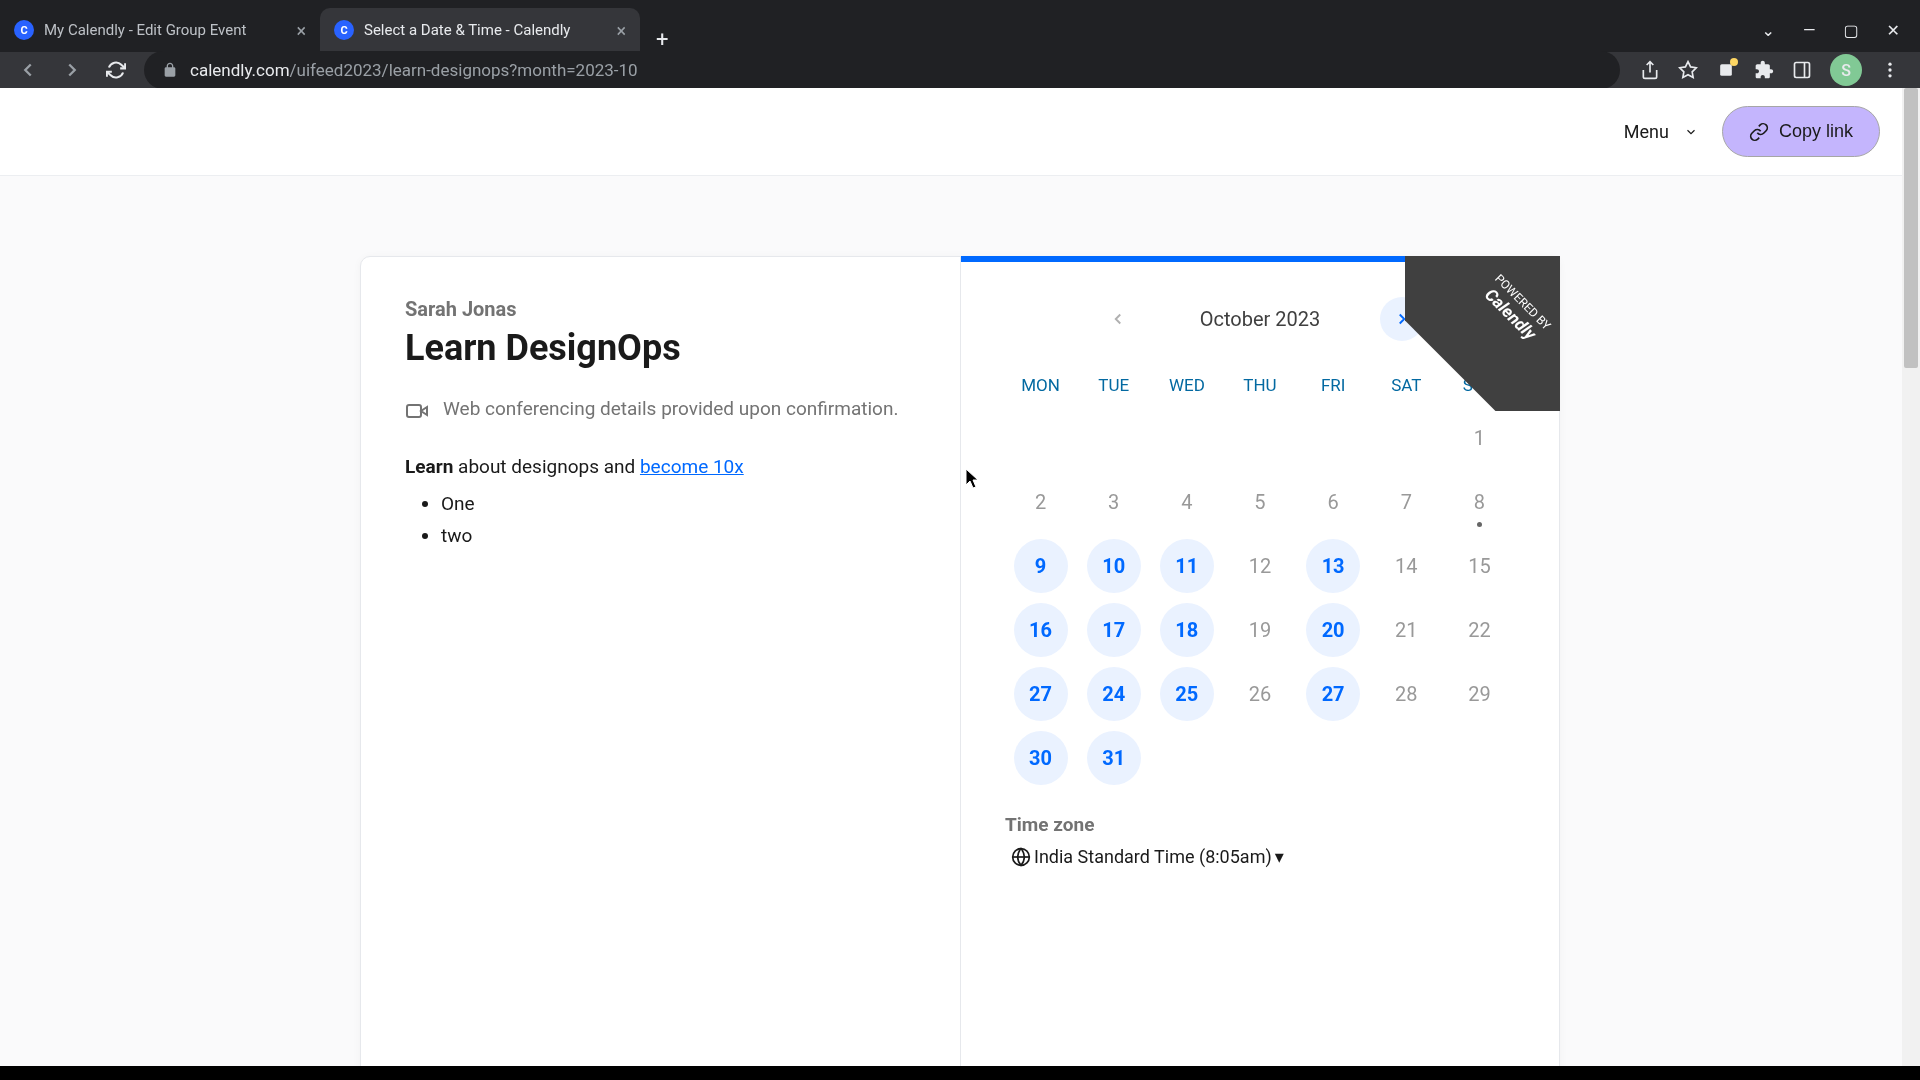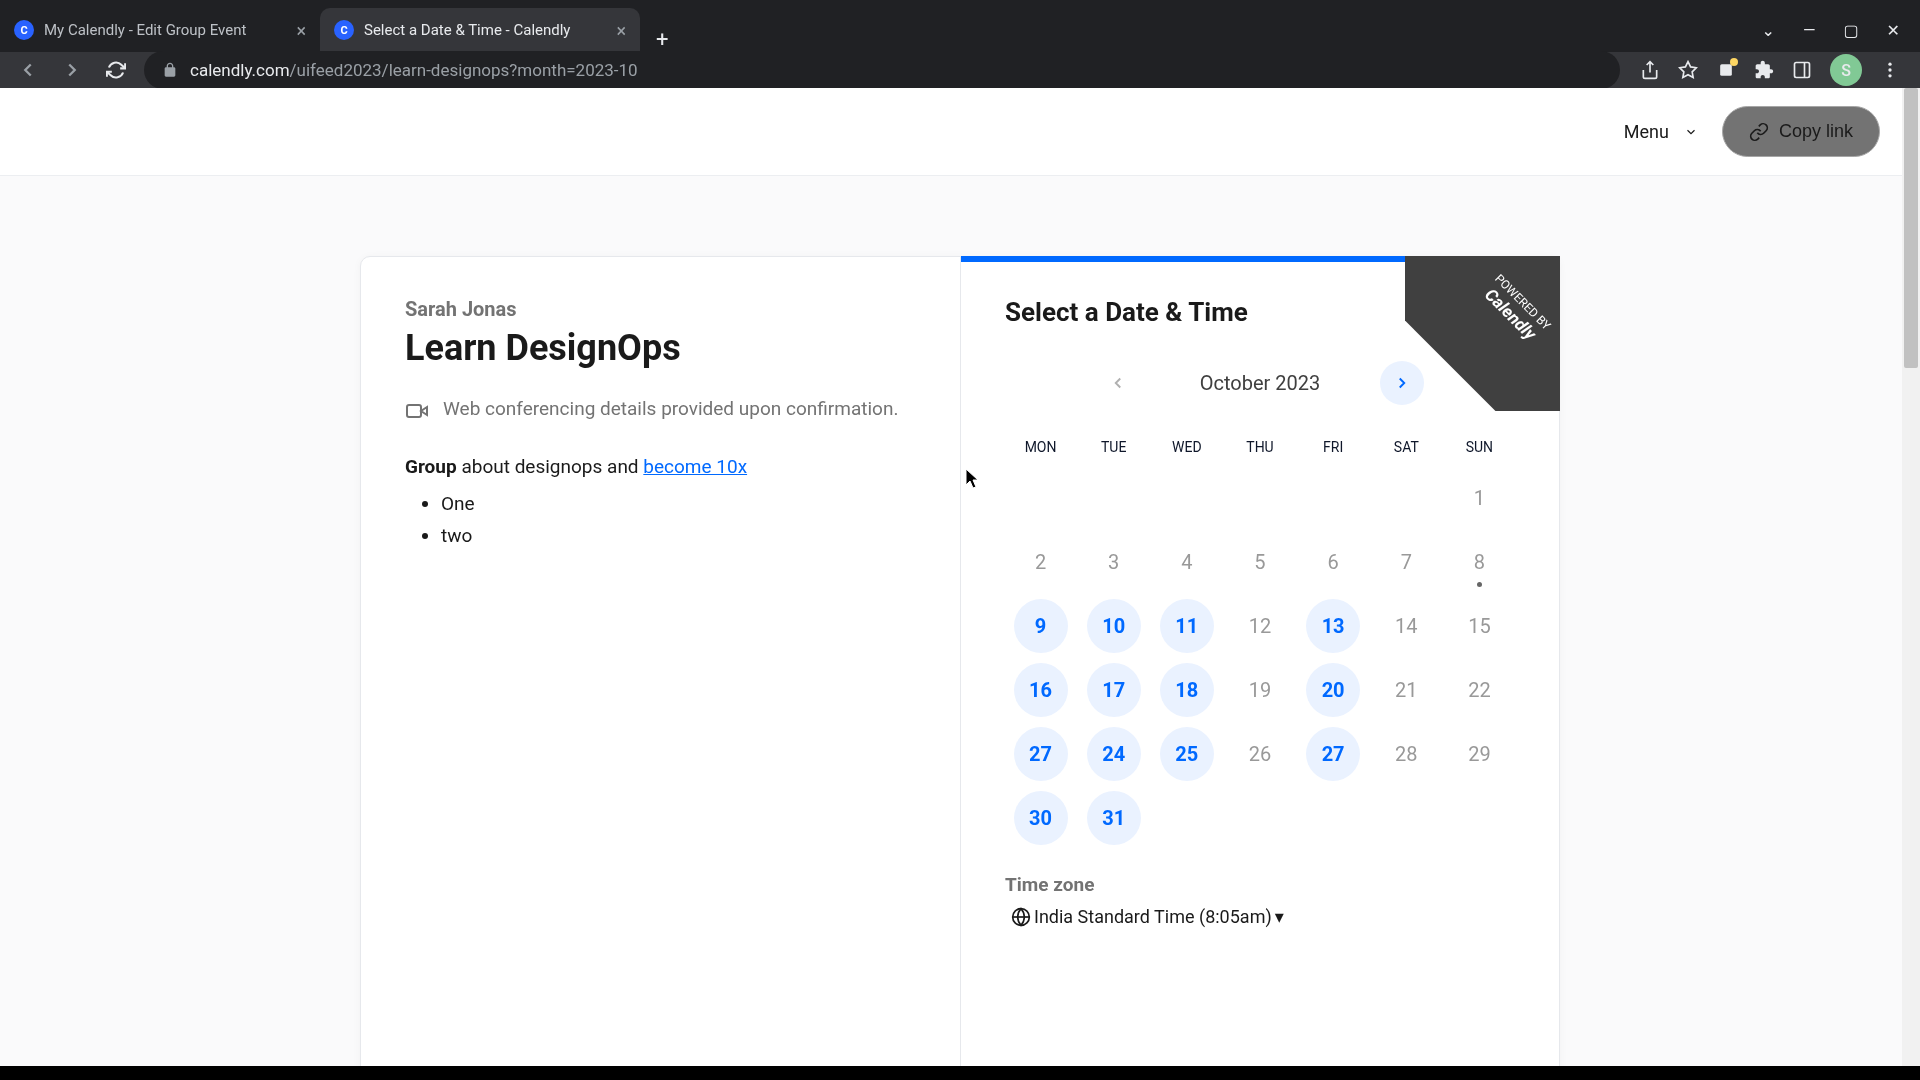--- a/index.html
+++ b/index.html
@@ -29,21 +29,21 @@
 .ext-badge::after { content: ''; position: absolute; top: -2px; right: -2px; width: 8px; height: 8px; background: #fdd663; border-radius: 50%; }
 .avatar { width: 32px; height: 32px; border-radius: 50%; background: #81c995; color: #202124; display: flex; align-items: center; justify-content: center; font-weight: 500; }
 
 
 .page { background: #fff; height: calc(1080px - 102px); position: relative; overflow-y: auto; }
 .scrollbar-track { position: absolute; right: 0; top: 0; bottom: 0; width: 18px; background: #f1f1f1; }
 .scrollbar-thumb { position: absolute; right: 2px; top: 0; width: 14px; height: 280px; background: #c1c1c1; border-radius: 2px; }
 
 .top-bar { height: 88px; background: #fff; border-bottom: 1px solid #eceef1; display: flex; align-items: center; justify-content: flex-end; padding: 0 40px; gap: 24px; }
 .menu-btn { display: flex; align-items: center; gap: 15px; color: #1a1a1a; font-size: 18px; cursor: pointer; }
-.copy-link-btn { display: flex; align-items: center; gap: 10px; border: 1px solid #a6a6a6; border-radius: 32px; padding: 14px 26px; color: #1a1a1a; font-size: 18px; cursor: pointer; background: #737373; }
+.copy-link-btn { display: flex; align-items: center; gap: 10px; border: 1px solid #a6a6a6; border-radius: 32px; padding: 14px 26px; color: #1a1a1a; font-size: 18px; cursor: pointer; background: #c4b5fd; }
 
 .content-area { background: #fafafb; padding-top: 80px; display: flex; justify-content: center; min-height: 100%; }
 .booking-card { width: 1200px; background: #fff; border: 1px solid #e6e8ec; border-radius: 10px; display: flex; position: relative; overflow: visible; box-shadow: 0 1px 8px rgba(0,0,0,0.04); }
 
 .left-panel { width: 600px; padding: 40px 44px; border-right: 1px solid #e6e8ec; }
 .host-name { color: #737373; font-size: 20px; font-weight: 700; margin-bottom: 6px; }
 .event-title { color: #1a1a1a; font-size: 36px; font-weight: 700; margin-bottom: 28px; }
 .info-row { display: flex; align-items: flex-start; gap: 14px; margin-bottom: 18px; color: #737373; font-size: 19px; }
 .info-row .icon { width: 24px; height: 24px; flex-shrink: 0; margin-top: 2px; }
 .description { margin-top: 30px; color: #1a1a1a; font-size: 19px; line-height: 1.5; }
@@ -60,21 +60,21 @@
 .corner-badge-text .brand { font-size: 17px; font-weight: 700; font-style: italic; display: block; }
 
 .panel-title { font-size: 26px; font-weight: 700; color: #1a1a1a; margin-bottom: 34px; }
 .month-nav { display: flex; align-items: center; justify-content: center; gap: 60px; margin-bottom: 24px; }
 .month-label { font-size: 20px; color: #404040; }
 .nav-arrow { width: 44px; height: 44px; border-radius: 50%; display: flex; align-items: center; justify-content: center; cursor: pointer; }
 .nav-arrow.prev { color: #b0b0b0; }
 .nav-arrow.next { background: #eaf2ff; color: #0069ff; }
 
 .calendar { display: grid; grid-template-columns: repeat(7, 1fr); gap: 2px; text-align: center; }
-.day-header { font-size: 14px; color: #0f172a; font-weight: 400; padding: 10px 0; }
+.day-header { font-size: 17px; color: #0369a1; font-weight: 400; padding: 10px 0; }
 .day-cell { height: 62px; display: flex; align-items: center; justify-content: center; font-size: 20px; position: relative; }
 .day-cell.empty { }
 .day-cell.disabled { color: #999; }
 .day-cell.available { cursor: pointer; }
 .day-cell.available .bubble { width: 54px; height: 54px; border-radius: 50%; background: #eaf2ff; color: #0069ff; font-weight: 700; display: flex; align-items: center; justify-content: center; }
 .day-cell.today::after { content: ''; position: absolute; bottom: 6px; width: 5px; height: 5px; background: #666; border-radius: 50%; }
 
 .tz-section { margin-top: 24px; }
 .tz-label { font-weight: 700; font-size: 19px; color: #737373; margin-bottom: 10px; }
 .tz-value { display: flex; align-items: center; gap: 3px; font-size: 18px; color: #1a1a1a; cursor: pointer; padding-left: 6px; }
@@ -204,39 +204,38 @@
         <div class="info-row">
           <span class="icon">
             <svg width="24" height="24" viewBox="0 0 24 24" fill="none" stroke="#737373" stroke-width="2">
                 <rect x="2" y="6" width="14" height="12" rx="2"></rect>
                 <polygon points="22 8 16 12 22 16 22 8"></polygon>
               </svg>
           </span>
           <span>Web conferencing details provided upon confirmation.</span>
         </div>
         <div class="description">
-          <p><strong>Group</strong><span> about designops and </span><a href="#">become 10x</a></p>
+          <p><strong>Learn</strong><span> about designops and </span><a href="#">become 10x</a></p>
           <ul id="desc-bullets">
               <li>One</li>
               <li>two</li>
             </ul>
         </div>
       </div>
 
       <div class="right-panel">
         <div class="blue-bar"></div>
         <div class="corner-badge">
           <div class="corner-badge-bg"></div>
           <div class="corner-badge-text">
             <span>POWERED BY</span>
             <span class="brand">Calendly</span>
           </div>
         </div>
 
-        <h2 class="panel-title">Select a Date &amp; Time</h2>
 
         <div class="month-nav">
           <span class="nav-arrow prev">
             <svg width="18" height="18" viewBox="0 0 24 24" fill="none" stroke="currentColor" stroke-width="2.5">
                 <polyline points="15 18 9 12 15 6"></polyline>
               </svg>
           </span>
           <span class="month-label">October 2023</span>
           <span class="nav-arrow next">
             <svg width="18" height="18" viewBox="0 0 24 24" fill="none" stroke="currentColor" stroke-width="2.5">

